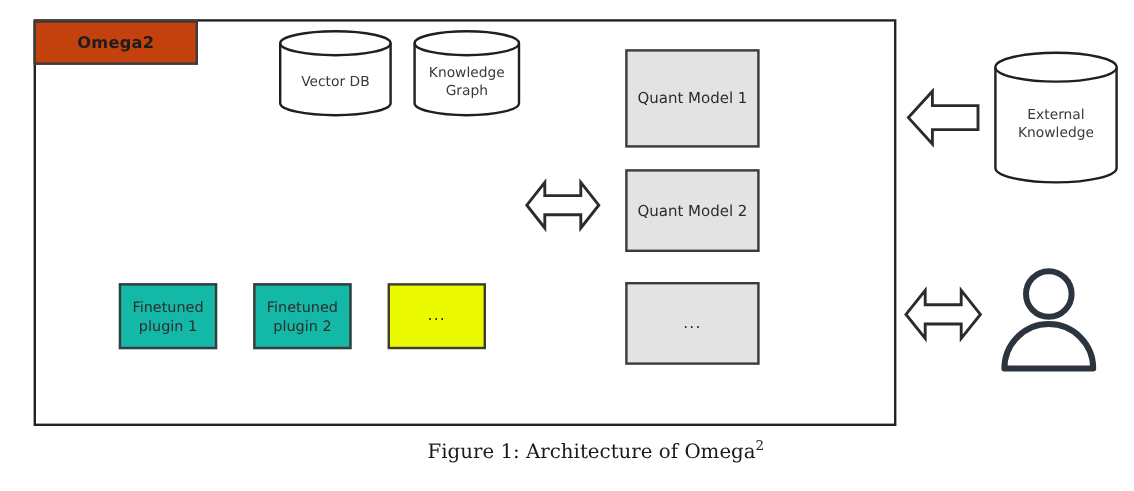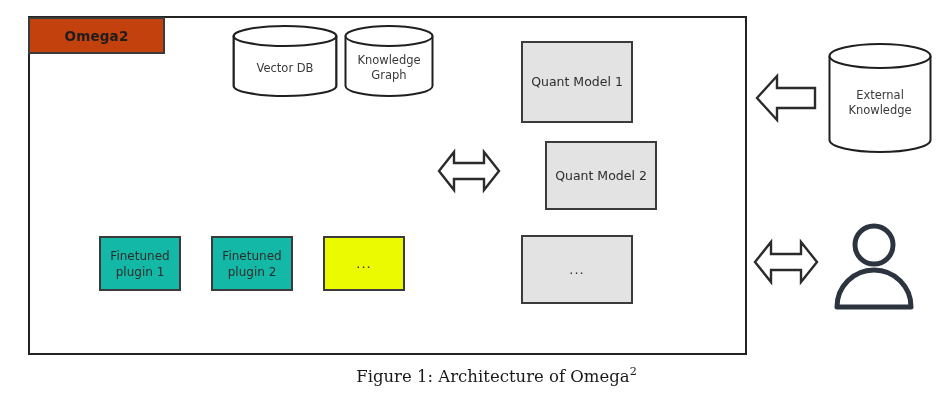--- a/index.html
+++ b/index.html
@@ -139,21 +139,21 @@
 <body>
 
 <div class="canvas">
 
   <div class="system-box"></div>
 
   <div class="title-tab">
     <span>Omega2</span>
   </div>
 
-  <div class="cylinder" style="left:232px; top:25px; width:106px; height:72px;padding-left:19px;">
+  <div class="cylinder" style="left:232px; top:25px; width:95px; height:72px;padding-left:19px;">
     <svg class="cyl-svg" viewBox="0 0 95 72" preserveAspectRatio="none">
       <path d="M1.5,11 L1.5,61 a46,10 0 0 0 92,0 L93.5,11" fill="#ffffff" stroke="#1f1f1f" stroke-width="2"></path>
       <ellipse cx="47.5" cy="11" rx="46" ry="10" fill="#ffffff" stroke="#1f1f1f" stroke-width="2"></ellipse>
     </svg>
     <div class="cyl-label" style="top:36px;">Vector DB</div>
   </div>
 
   <div class="cylinder" style="left:344px; top:25px; width:90px; height:72px;">
     <svg class="cyl-svg" viewBox="0 0 90 72" preserveAspectRatio="none">
       <path d="M1.5,11 L1.5,61 a43.5,10 0 0 0 87,0 L88.5,11" fill="#ffffff" stroke="#1f1f1f" stroke-width="2"></path>
@@ -179,21 +179,21 @@
   </div>
 
   <div class="box plugin dots-green" style="left:323px; top:236px; width:82px; height:55px;">
     <span>...</span>
   </div>
 
   <div class="box quant" style="left:521px; top:41px; width:112px; height:82px;">
     <span>Quant Model 1</span>
   </div>
 
-  <div class="box quant" style="left:521px; top:141px; width:112px; height:69px;margin-left:24px;">
+  <div class="box quant" style="left:521px; top:141px; width:112px; height:69px;">
     <span>Quant Model 2</span>
   </div>
 
   <div class="box dots" style="left:521px; top:235px; width:112px; height:69px;">
     <span>...</span>
   </div>
 
   <div class="arrow" style="left:437px; top:150px; width:64px; height:42px;">
     <svg width="64" height="42" viewBox="0 0 64 42">
       <path d="M17,2 L17,13 L47,13 L47,2 L62,21 L47,40 L47,29 L17,29 L17,40 L2,21 Z" fill="#ffffff" stroke="#2b2b2b" stroke-width="2.4" stroke-linejoin="miter"></path>

